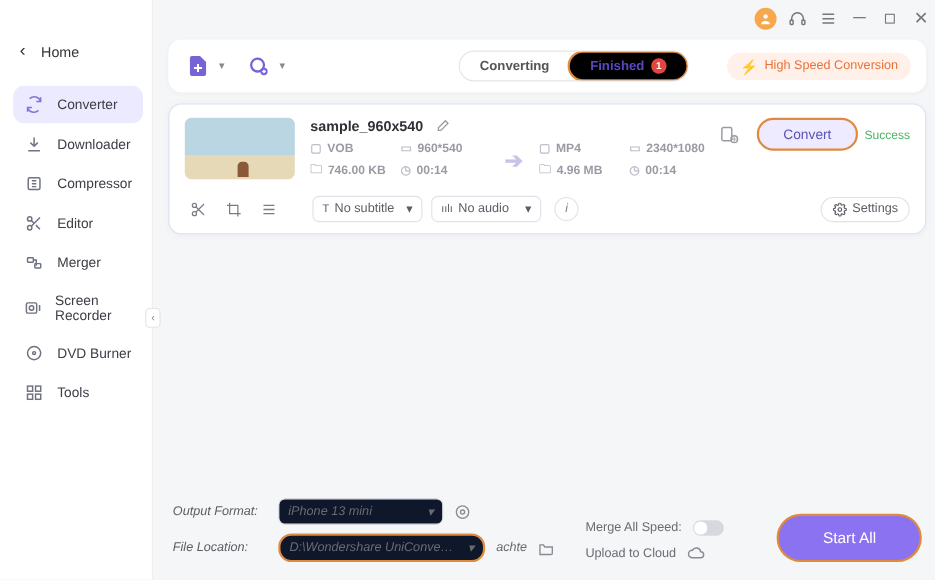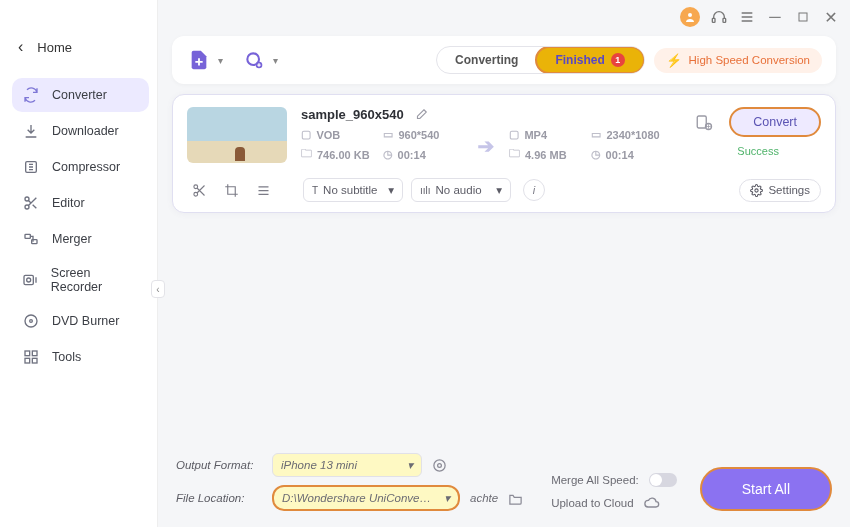--- a/index.html
+++ b/index.html
@@ -23,55 +23,55 @@
 .titlebar { height: 30px; display: flex; justify-content: flex-end; align-items: center; padding: 4px 10px 0 0; gap: 10px; }
 .titlebar .tico { width: 18px; height: 18px; display: inline-flex; align-items: center; justify-content: center; color: #777; cursor: pointer; }
 .titlebar .user { width: 20px; height: 20px; border-radius: 50%; background: #f7a84f; display:flex;align-items:center;justify-content:center;}
 
 .topbar { margin: 6px 14px 0 14px; background: #fff; border-radius: 12px; padding: 10px 14px; display: flex; align-items: center; box-shadow: 0 1px 4px rgba(0,0,0,.04); }
 .topbar .addbtn { width: 26px; height: 26px; display:inline-flex;align-items:center;justify-content:center; margin-right: 6px; cursor:pointer;}
 .topbar .dd { font-size:10px;color:#888;margin-right:18px;cursor:pointer;}
 .tabs-pill { margin-left: 140px; background: #fff; border: 1px solid #e4e4ea; border-radius: 20px; display: flex; overflow: hidden; height: 28px; }
 .tab { padding: 0 18px; font-size: 12px; display:flex;align-items:center; color:#555; cursor:pointer;font-weight:bold; }
 .tab.converting { border-radius: 20px 0 0 20px; }
-.tab.finished { background: #eab308; border: 2px solid #e08a3d; border-radius: 16px; margin: -1px; position:relative; color:#5948c4;}
+.tab.finished { background: #000000; border: 2px solid #e08a3d; border-radius: 16px; margin: -1px; position:relative; color:#5948c4;}
 .tab .badge { width:14px;height:14px;border-radius:50%;background:#e8443f;color:#fff;font-size:9px;display:inline-flex;align-items:center;justify-content:center;margin-left:6px;}
 .hispeed { margin-left: auto; background:#fff1e9; border-radius:14px; padding:5px 12px; font-size:11.5px; color:#e8713a; display:flex;align-items:center;gap:6px;cursor:pointer;}
 .hispeed .bolt{color:#f0812f;font-size:13px;}
 
 .card { margin: 10px 14px 0 14px; background: #fff; border: 1px solid #e0dff1; border-radius: 12px; padding: 12px 14px 10px; box-shadow: 0 1px 6px rgba(100,100,140,.06);}
 .card-row1 { display:flex; align-items:flex-start; }
 .thumb { width:100px; height:56px; border-radius:6px; overflow:hidden; background: linear-gradient(to bottom, #b9d6e2 0%, #b9d6e2 60%, #e6d9b8 60%, #e6d9b8 100%); position:relative; flex-shrink:0;}
 .thumb .person{position:absolute;bottom:2px;left:48%;width:10px;height:14px;background:#8a5a38;border-radius:4px 4px 0 0;}
 .info { margin-left: 14px; flex:1;font-weight:bold; }
 .filename-row { display:flex;align-items:center;gap:10px; margin-bottom:6px;}
 .filename { font-size:13px; color:#2e3036;}
 .edit-ic{color:#9a9aa5;cursor:pointer;font-size:13px;}
 .meta-grid { display:grid; grid-template-columns: 70px 80px 22px 70px 82px; gap:4px 12px; align-items:center;}
 .meta-cell{ display:flex;align-items:center;gap:5px; font-size:11px; color:#9a9aa5;}
 .meta-cell .mic{font-size:11px;color:#bfbfca;}
 .arrow-col{grid-row:1 / span 2; grid-column:3; display:flex;align-items:center;justify-content:center;}
 .arrow-big{font-size:20px;color:#c6c5e8;}
-.side-actions{margin-left:auto;display:flex;flex-direction:column;align-items:center;gap:6px;}
+.side-actions{margin-left:auto;display:flex;align-items:center;gap:6px;}
 .settings-ic{color:#9a9aa5;font-size:16px;cursor:pointer;}
 .convert-btn{border:2px solid #e08a3d; background:#eeeaff; color:#5b54b3; border-radius:18px; padding:6px 22px; font-size:12.5px; cursor:pointer;}
 .success{font-size:11px;color:#4fb36a;margin-top:2px;}
 
 .card-row2{display:flex;align-items:center;gap:8px;margin-top:8px;padding-top:6px;}
 .tool-ic{width:24px;height:24px;display:inline-flex;align-items:center;justify-content:center;color:#7b7b86;cursor:pointer;}
 .sel{border:1px solid #e1e1e8;border-radius:6px;padding:4px 8px;font-size:11.5px;color:#5c5c66;display:flex;align-items:center;gap:6px;cursor:pointer;min-width:100px;justify-content:space-between;}
 .sel .pre{display:flex;align-items:center;gap:5px;}
 .info-ic{width:22px;height:22px;border:1px solid #e1e1e8;border-radius:50%;display:inline-flex;align-items:center;justify-content:center;font-size:11px;color:#7b7b86;font-style:italic;cursor:pointer;margin-left:4px;}
 .settings-pill{border:1px solid #e1e1e8;border-radius:12px;padding:4px 10px;font-size:11.5px;color:#5c5c66;display:flex;align-items:center;gap:5px;margin-left:auto;cursor:pointer;}
 
 .footer{margin-top:auto; padding:12px 18px 16px 18px; display:flex; align-items:flex-end;}
 .fleft{display:flex;flex-direction:column;gap:8px;font-style:italic;}
 .frow{display:flex;align-items:center;gap:10px;font-size:11.5px;color:#6b6b73;}
 .frow .flabel{width:86px;color:#5c5c64;}
-.fsel{border:1px solid #e1e1e8;background:#fef9c3;border-radius:6px;padding:4px 8px;font-size:11.5px;min-width:150px;display:flex;align-items:center;justify-content:space-between;cursor:pointer;}
+.fsel{border:1px solid #e1e1e8;background:#0f172a;border-radius:6px;padding:4px 8px;font-size:11.5px;min-width:150px;display:flex;align-items:center;justify-content:space-between;cursor:pointer;}
 .fsel.highlighted{border:2px solid #e08a3d;border-radius:12px;min-width:188px;}
 .fico{color:#8b8b96;cursor:pointer;font-size:14px;}
 .toggle{width:28px;height:14px;background:#d7d7e0;border-radius:8px;position:relative;cursor:pointer;}
 .toggle::after{content:'';position:absolute;width:12px;height:12px;background:#fff;border-radius:50%;top:1px;left:1px;}
 .fcol2{margin-left:28px;display:flex;flex-direction:column;gap:8px;}
 .startall{margin-left:auto;border:2px solid #e08a3d;background:#8b72f1;color:#fff;border-radius:22px;padding:12px 40px;font-size:14px;cursor:pointer;}
 
 svg{display:block;}
 </style>
 </head>

